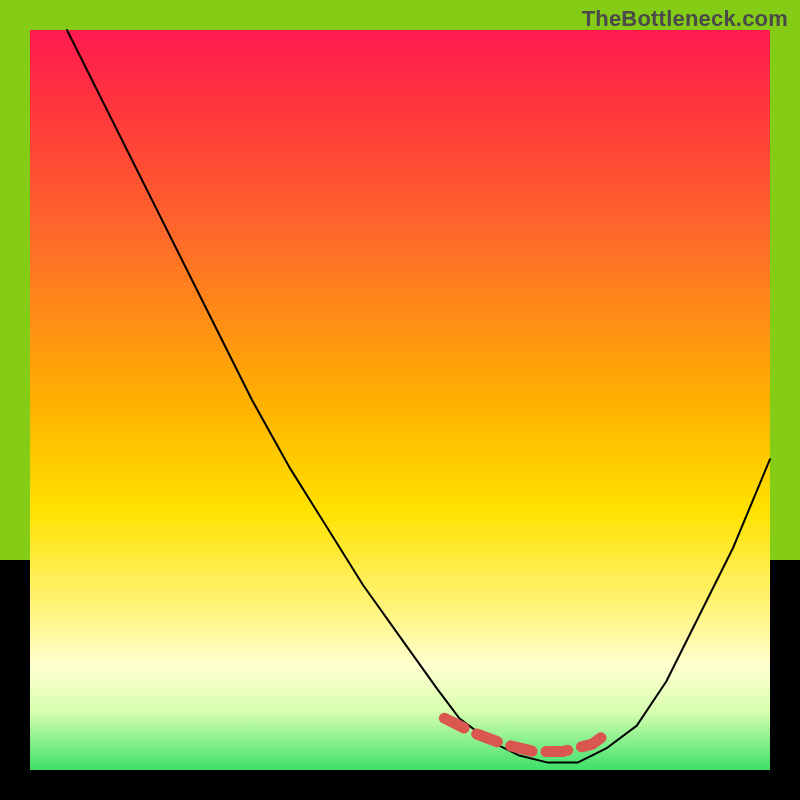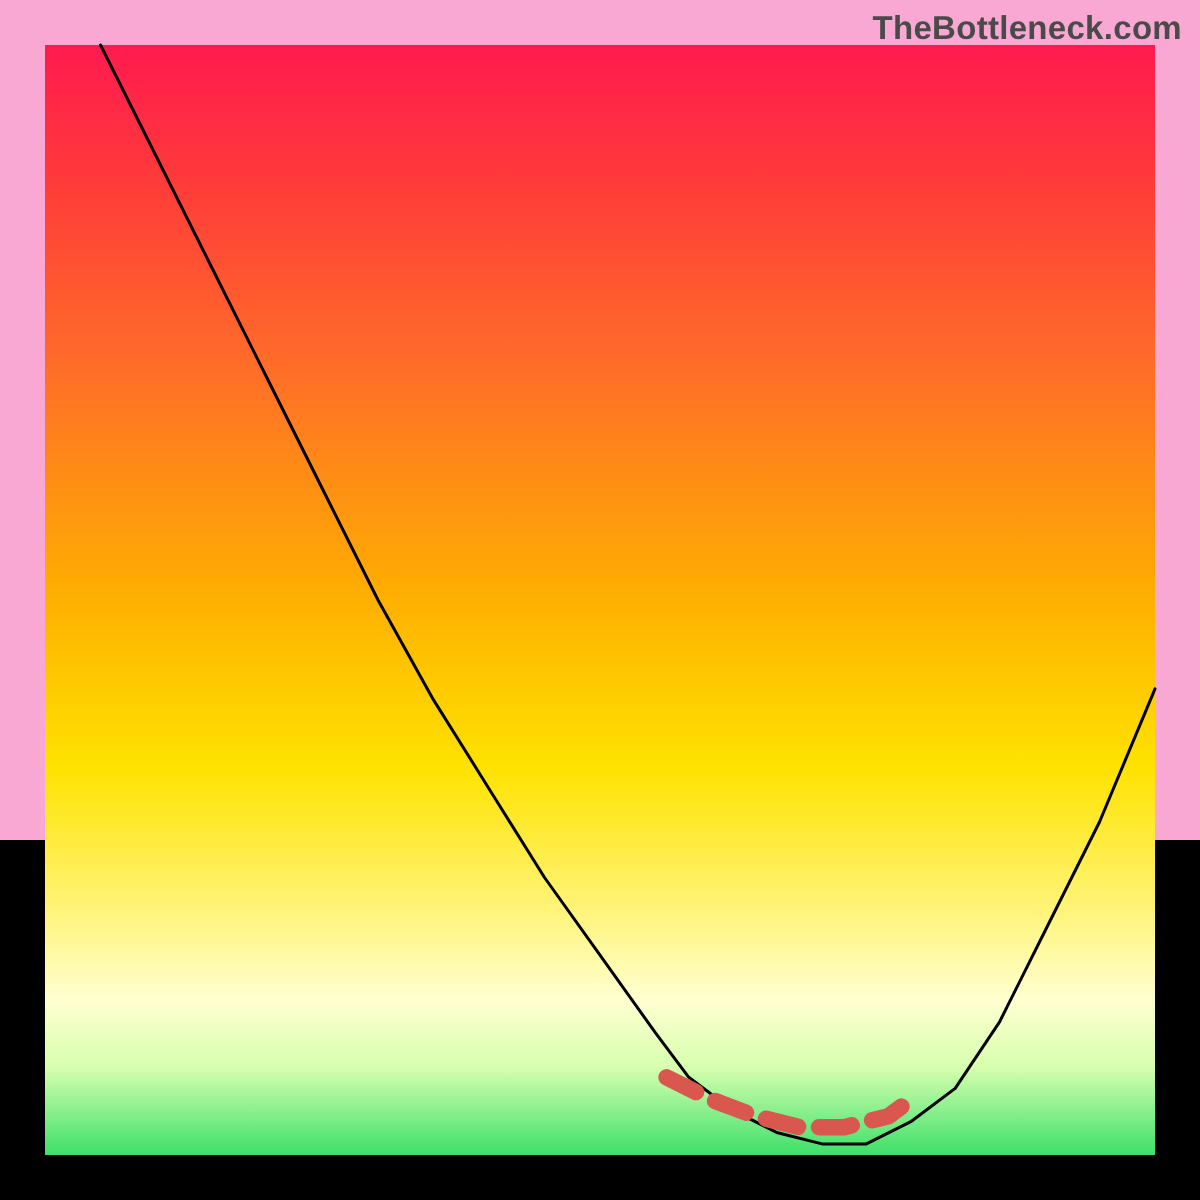--- a/index.html
+++ b/index.html
@@ -7,21 +7,21 @@
     padding: 0;
     width: 800px;
     height: 800px;
     background: #000;
     font-family: Arial, Helvetica, sans-serif;
   }
   .frame {
     position: relative;
     width: 800px;
     height: 560px;
-    background: #f9a8d4;
+    background: #84cc16;
   }
   .plot-area {
     position: absolute;
     left: 30px;
     top: 30px;
     width: 740px;
     height: 740px;
     background: linear-gradient(to bottom,
       #ff1a4f 0%,
       #ff3a3a 12%,

